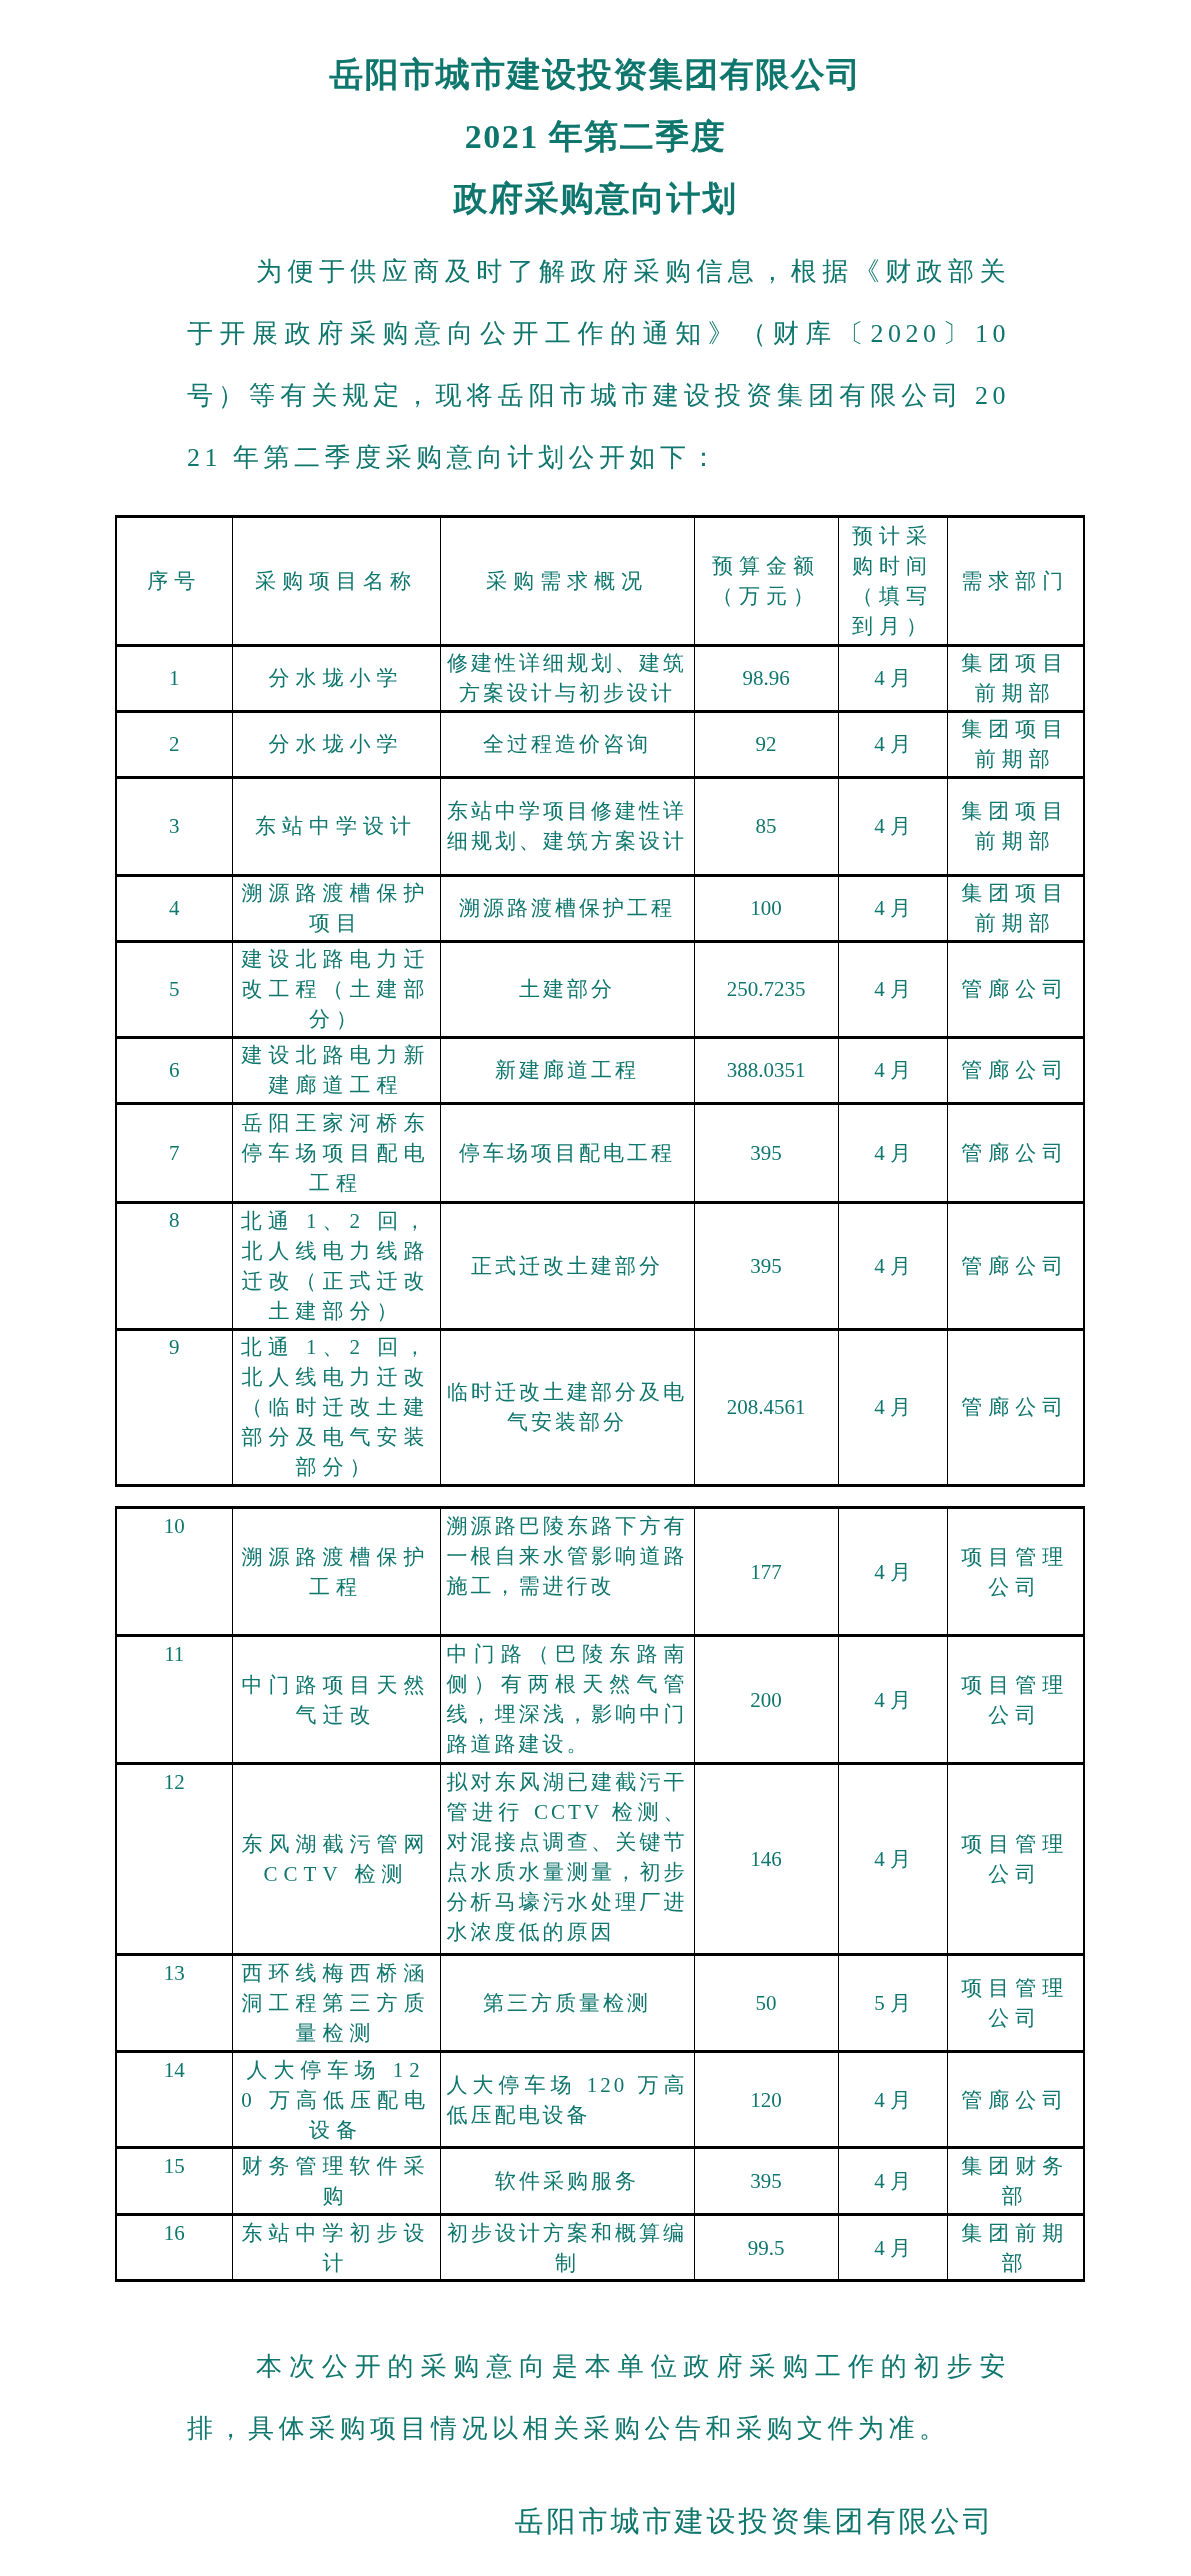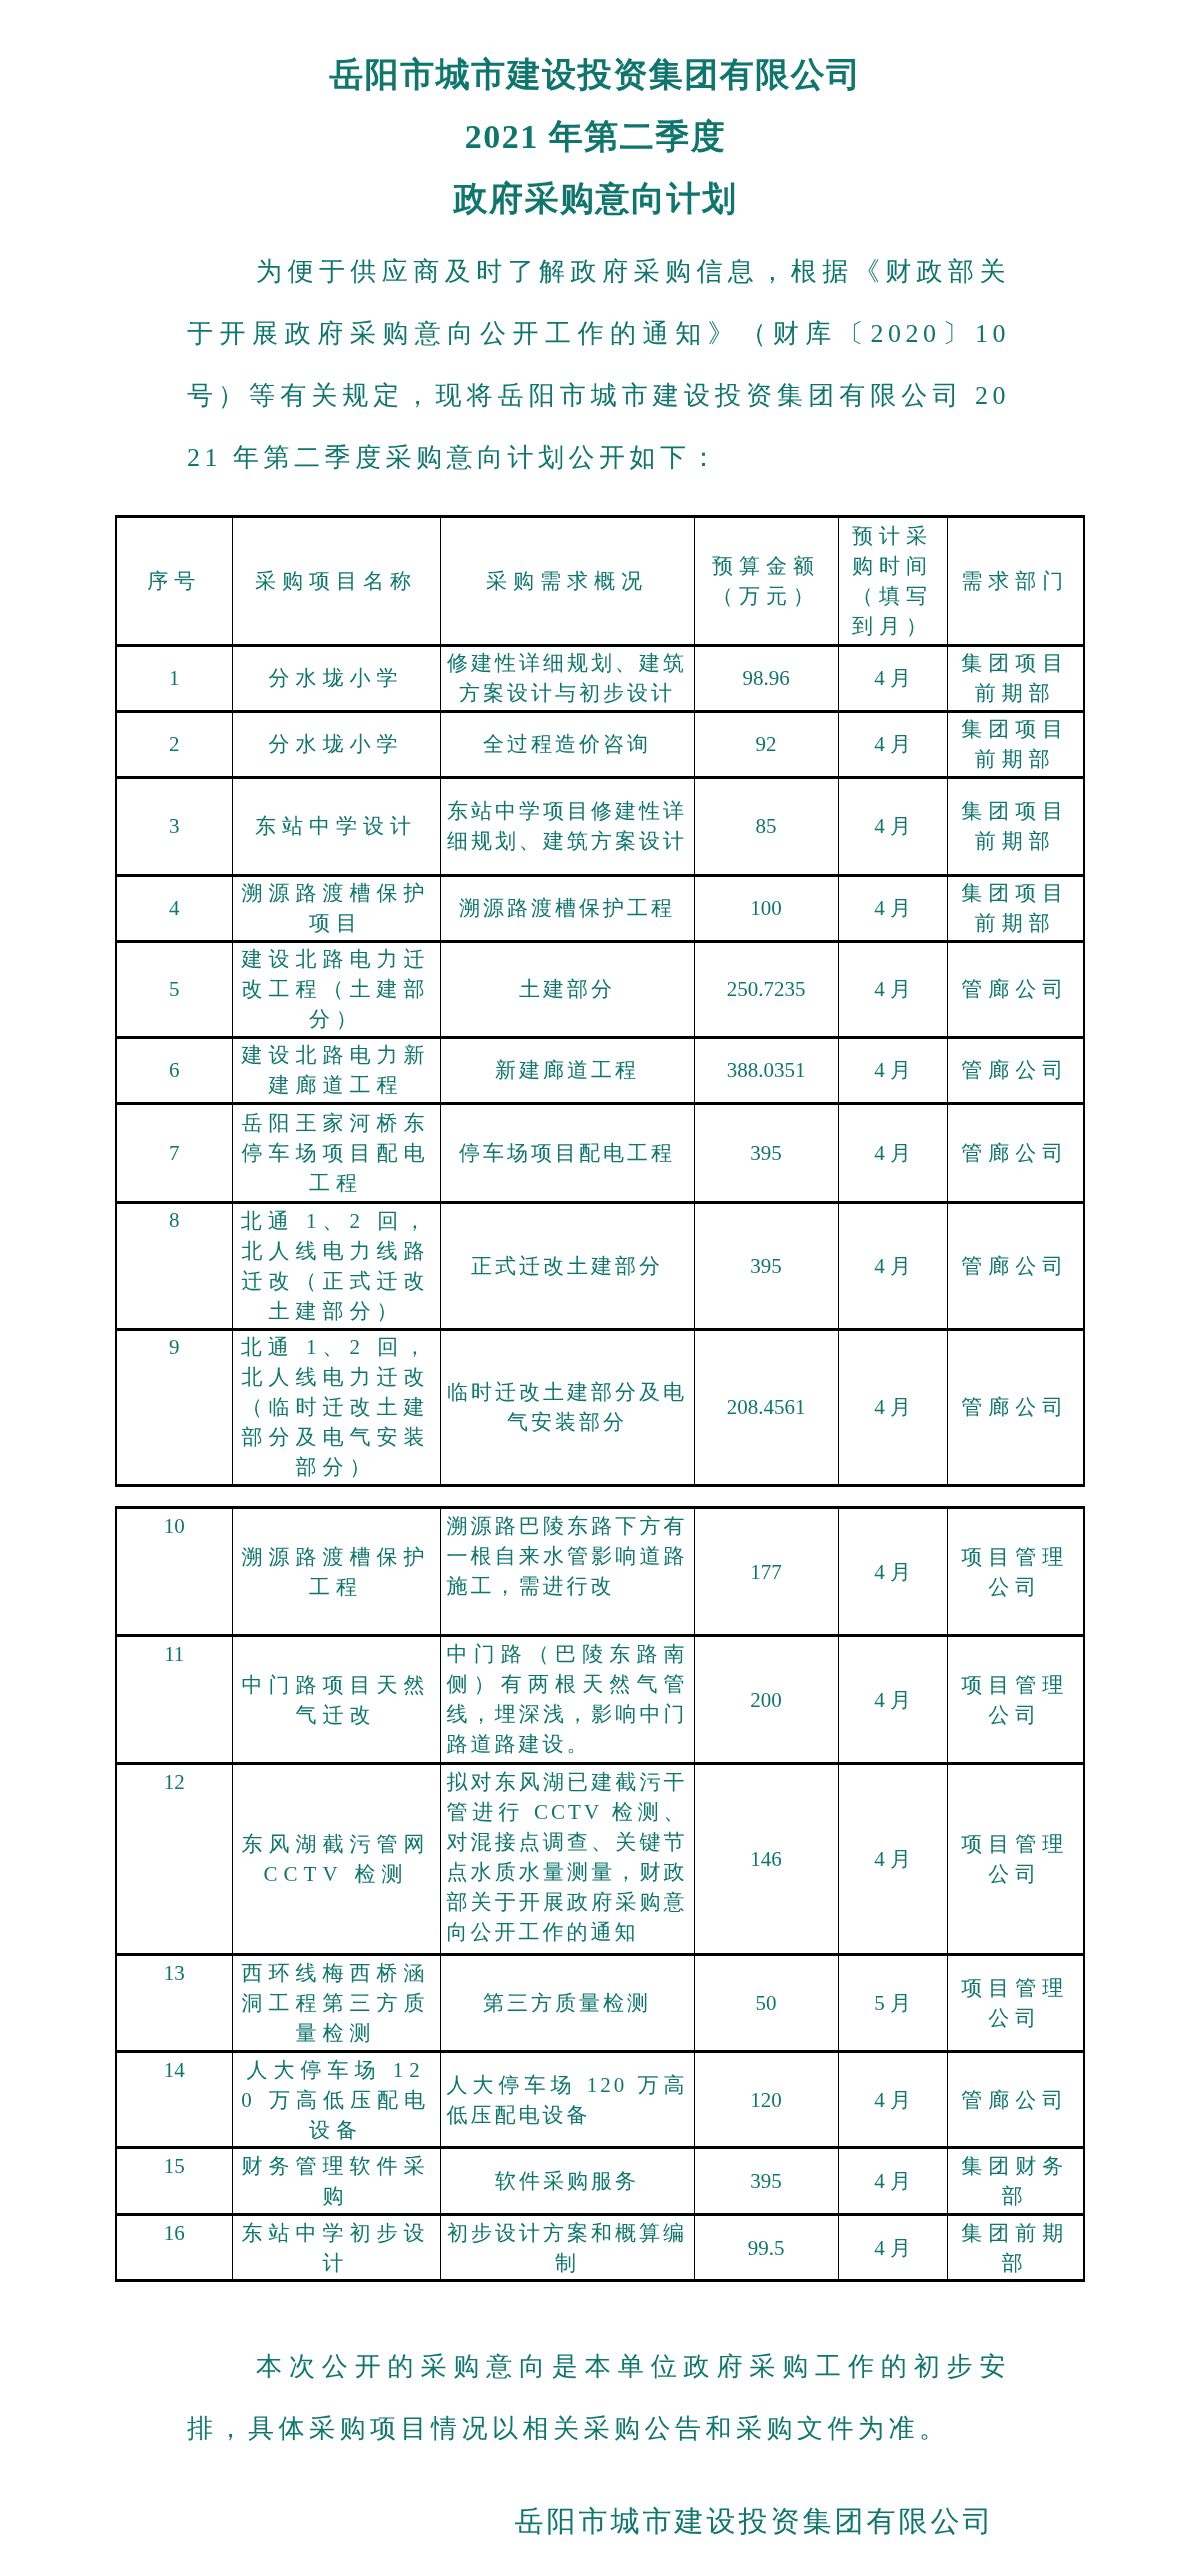--- a/index.html
+++ b/index.html
@@ -170,21 +170,21 @@
           <td class="c-no v-top">11</td>
           <td class="c-name">中门路项目天然气迁改</td>
           <td class="c-demand v-top a-just">中门路（巴陵东路南侧）有两根天然气管线，埋深浅，影响中门路道路建设。</td>
           <td class="c-budget">200</td>
           <td class="c-month">4 月</td>
           <td class="c-dept">项目管理公司</td>
         </tr>
         <tr style="height: 191px;">
           <td class="c-no v-top">12</td>
           <td class="c-name">东风湖截污管网 CCTV 检测</td>
-          <td class="c-demand v-top a-just">拟对东风湖已建截污干管进行 CCTV 检测、对混接点调查、关键节点水质水量测量，财政部关于开展政府采购意向公开工作的通知</td>
+          <td class="c-demand v-top a-just">拟对东风湖已建截污干管进行 CCTV 检测、对混接点调查、关键节点水质水量测量，初步分析马壕污水处理厂进水浓度低的原因</td>
           <td class="c-budget">146</td>
           <td class="c-month">4 月</td>
           <td class="c-dept">项目管理公司</td>
         </tr>
         <tr style="height: 97px;">
           <td class="c-no v-top">13</td>
           <td class="c-name">西环线梅西桥涵洞工程第三方质量检测</td>
           <td class="c-demand">第三方质量检测</td>
           <td class="c-budget">50</td>
           <td class="c-month">5 月</td>

